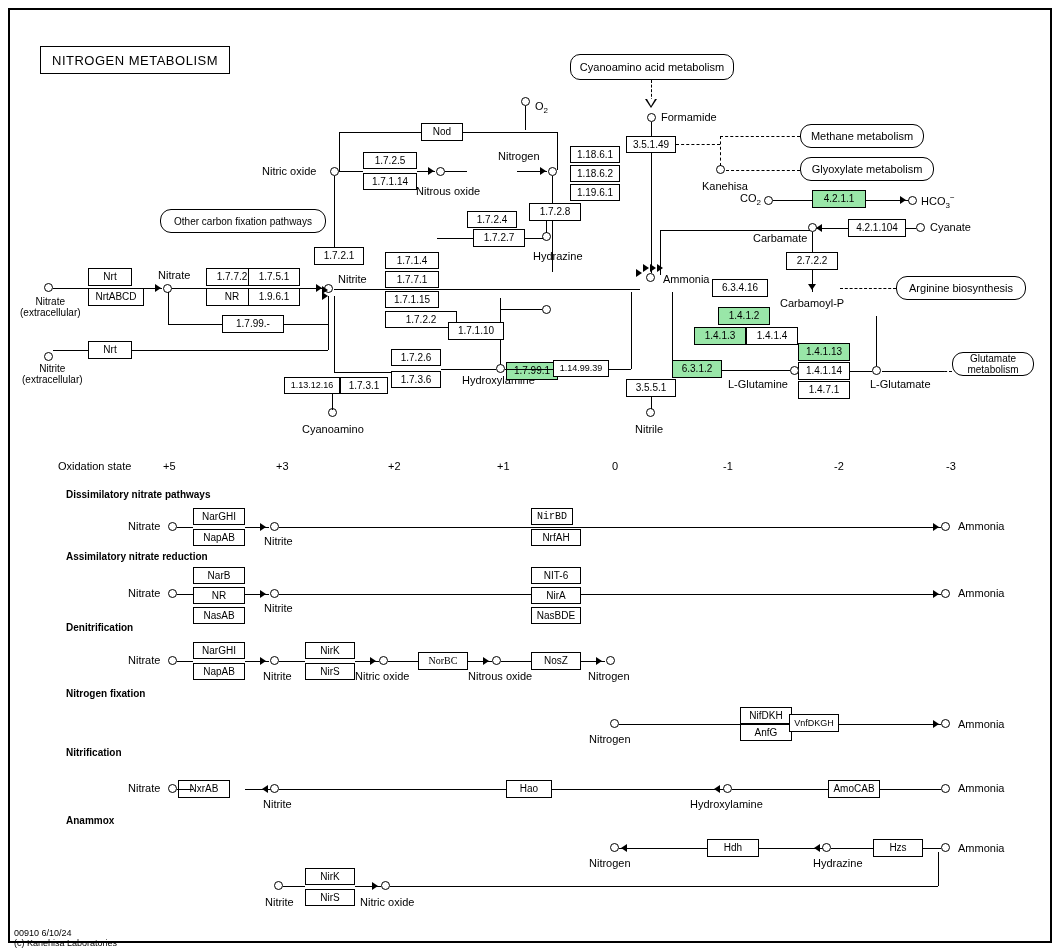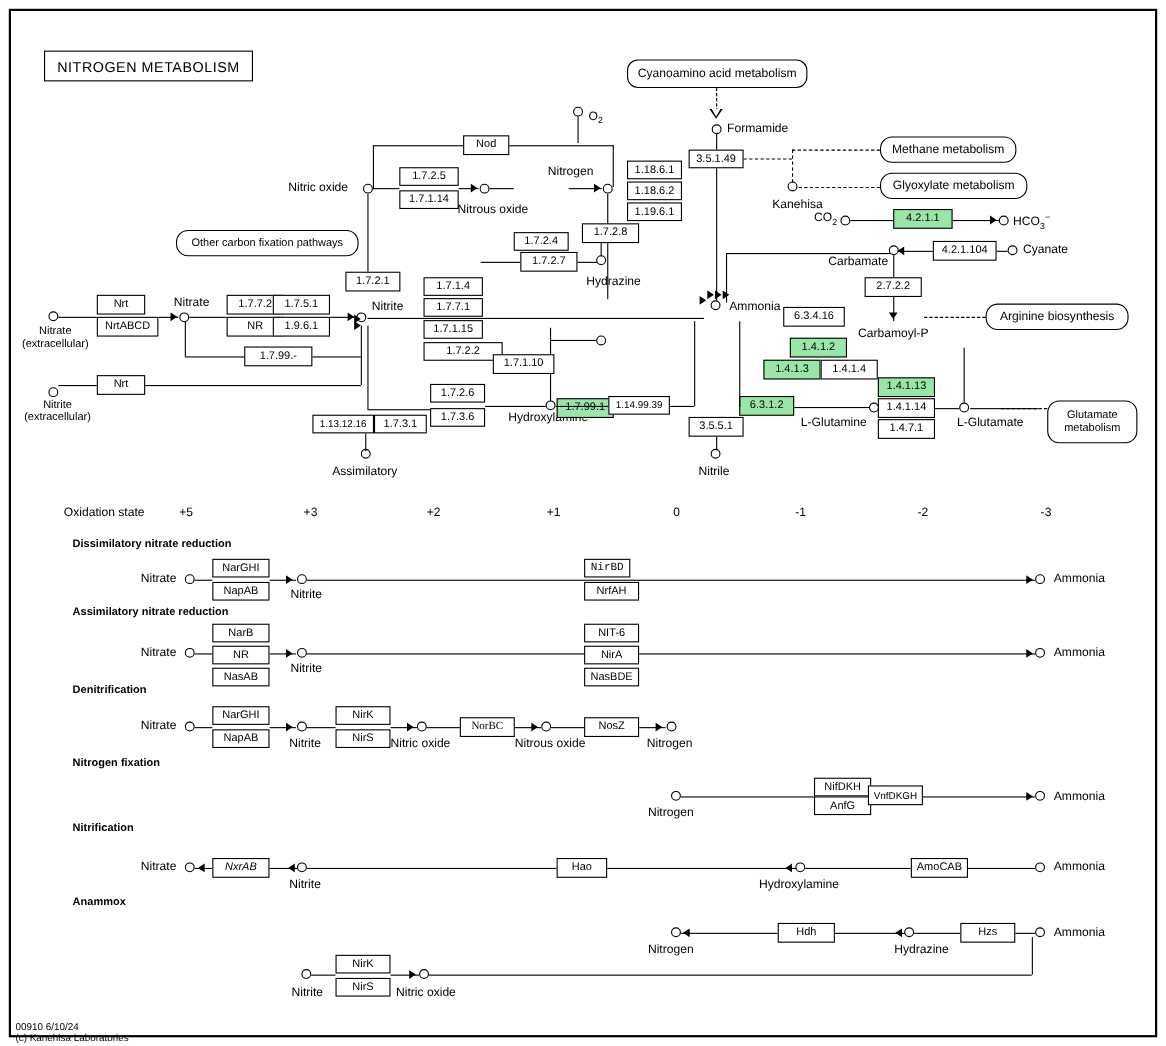--- a/index.html
+++ b/index.html
@@ -35,21 +35,21 @@
 <div id="page">
   <div id="frame"></div>
 
   <div class="title">NITROGEN  METABOLISM</div>
 
   <div class="rbox" style="left:570px;top:54px;width:164px;height:26px;border-radius:10px;">Cyanoamino acid metabolism</div>
   <div class="rbox" style="left:800px;top:124px;width:124px;height:24px;">Methane metabolism</div>
   <div class="rbox" style="left:800px;top:157px;width:134px;height:24px;">Glyoxylate metabolism</div>
   <div class="rbox" style="left:160px;top:209px;width:166px;height:24px;font-size:10px;">Other carbon fixation pathways</div>
   <div class="rbox" style="left:896px;top:276px;width:130px;height:24px;">Arginine biosynthesis</div>
-  <div class="rbox" style="left:952px;top:364px;width:82px;height:39px;font-size:10px;line-height:1.15;">Glutamate<br>metabolism</div>
+  <div class="rbox" style="left:952px;top:352px;width:82px;height:24px;font-size:10px;line-height:1.15;">Glutamate<br>metabolism</div>
 
   <div class="dv" style="left:651px;top:80px;height:26px;"></div>
   <div class="arrOpen" style="left:646px;top:100px;border-top-color:#fff;"></div>
   <div style="position:absolute;left:645px;top:99px;width:0;height:0;border-left:6px solid transparent;border-right:6px solid transparent;border-top:9px solid #000;"></div>
   <div style="position:absolute;left:646.5px;top:99px;width:0;height:0;border-left:4.5px solid transparent;border-right:4.5px solid transparent;border-top:7px solid #fff;"></div>
   <div class="circ" style="left:647px;top:113px;"></div>
   <div class="lbl" style="left:661px;top:111px;">Formamide</div>
 
   <div class="circ" style="left:521px;top:97px;"></div>
   <div class="lbl" style="left:535px;top:100px;">O<sub style="font-size:8px">2</sub></div>
@@ -195,21 +195,21 @@
   <div class="ln h" style="left:441px;top:369px;width:55px;"></div>
   <div class="ln h" style="left:505px;top:369px;width:48px;"></div>
   <div class="ln h" style="left:609px;top:369px;width:22px;"></div>
   <div class="ln v" style="left:631px;top:292px;height:77px;"></div>
   <div class="ln v" style="left:334px;top:296px;height:76px;"></div>
   <div class="ln h" style="left:334px;top:372px;width:57px;"></div>
 
   <div class="box" style="left:284px;top:377px;width:56px;height:17px;font-size:9px;">1.13.12.16</div>
   <div class="box" style="left:340px;top:377px;width:48px;height:17px;">1.7.3.1</div>
   <div class="circ" style="left:328px;top:408px;"></div>
-  <div class="lbl" style="left:302px;top:423px;">Assimilatory</div>
+  <div class="lbl" style="left:302px;top:423px;">Cyanoamino</div>
   <div class="ln v" style="left:332px;top:394px;height:16px;"></div>
 
   <div class="box" style="left:626px;top:379px;width:50px;height:18px;">3.5.5.1</div>
   <div class="circ" style="left:646px;top:408px;"></div>
   <div class="lbl" style="left:635px;top:423px;">Nitrile</div>
   <div class="ln v" style="left:651px;top:397px;height:12px;"></div>
 
   <div class="box green" style="left:718px;top:307px;width:52px;height:18px;">1.4.1.2</div>
   <div class="box green" style="left:694px;top:327px;width:52px;height:18px;">1.4.1.3</div>
   <div class="box" style="left:746px;top:327px;width:52px;height:18px;">1.4.1.4</div>
@@ -233,21 +233,21 @@
   <div class="ox" style="left:58px;top:460px;">Oxidation state</div>
   <div class="ox" style="left:163px;top:460px;">+5</div>
   <div class="ox" style="left:276px;top:460px;">+3</div>
   <div class="ox" style="left:388px;top:460px;">+2</div>
   <div class="ox" style="left:497px;top:460px;">+1</div>
   <div class="ox" style="left:612px;top:460px;">0</div>
   <div class="ox" style="left:723px;top:460px;">-1</div>
   <div class="ox" style="left:834px;top:460px;">-2</div>
   <div class="ox" style="left:946px;top:460px;">-3</div>
 
-  <div class="sec" style="left:66px;top:489px;">Dissimilatory nitrate reduction</div>
+  <div class="sec" style="left:66px;top:489px;">Dissimilatory nitrate pathways</div>
   <div class="lbl" style="left:128px;top:520px;">Nitrate</div>
   <div class="circ" style="left:168px;top:522px;"></div>
   <div class="box" style="left:193px;top:508px;width:52px;height:17px;">NarGHI</div>
   <div class="box" style="left:193px;top:529px;width:52px;height:17px;">NapAB</div>
   <div class="ln h" style="left:177px;top:527px;width:16px;"></div>
   <div class="ln h" style="left:245px;top:527px;width:24px;"></div>
   <div class="arr" style="left:260px;top:523px;"></div>
   <div class="circ" style="left:270px;top:522px;"></div>
   <div class="lbl" style="left:264px;top:535px;">Nitrite</div>
   <div class="ln h" style="left:279px;top:527px;width:662px;"></div>
@@ -314,21 +314,21 @@
   <div class="box" style="left:740px;top:724px;width:52px;height:17px;">AnfG</div>
   <div class="box" style="left:789px;top:714px;width:50px;height:18px;font-size:9px;">VnfDKGH</div>
   <div class="arr" style="left:933px;top:720px;"></div>
   <div class="circ" style="left:941px;top:719px;"></div>
   <div class="lbl" style="left:958px;top:718px;">Ammonia</div>
 
   <div class="sec" style="left:66px;top:747px;">Nitrification</div>
   <div class="lbl" style="left:128px;top:782px;">Nitrate</div>
   <div class="circ" style="left:168px;top:784px;"></div>
   <div class="arrL" style="left:180px;top:785px;"></div>
-  <div class="box" style="left:193px;top:780px;width:52px;height:18px;font-style:italic;">NxrAB</div>
+  <div class="box" style="left:178px;top:780px;width:52px;height:18px;">NxrAB</div>
   <div class="ln h" style="left:177px;top:789px;width:16px;"></div>
   <div class="ln h" style="left:245px;top:789px;width:26px;"></div>
   <div class="circ" style="left:270px;top:784px;"></div>
   <div class="arrL" style="left:262px;top:785px;"></div>
   <div class="lbl" style="left:263px;top:798px;">Nitrite</div>
   <div class="ln h" style="left:279px;top:789px;width:227px;"></div>
   <div class="box" style="left:506px;top:780px;width:46px;height:18px;">Hao</div>
   <div class="ln h" style="left:552px;top:789px;width:174px;"></div>
   <div class="circ" style="left:723px;top:784px;"></div>
   <div class="arrL" style="left:714px;top:785px;"></div>

